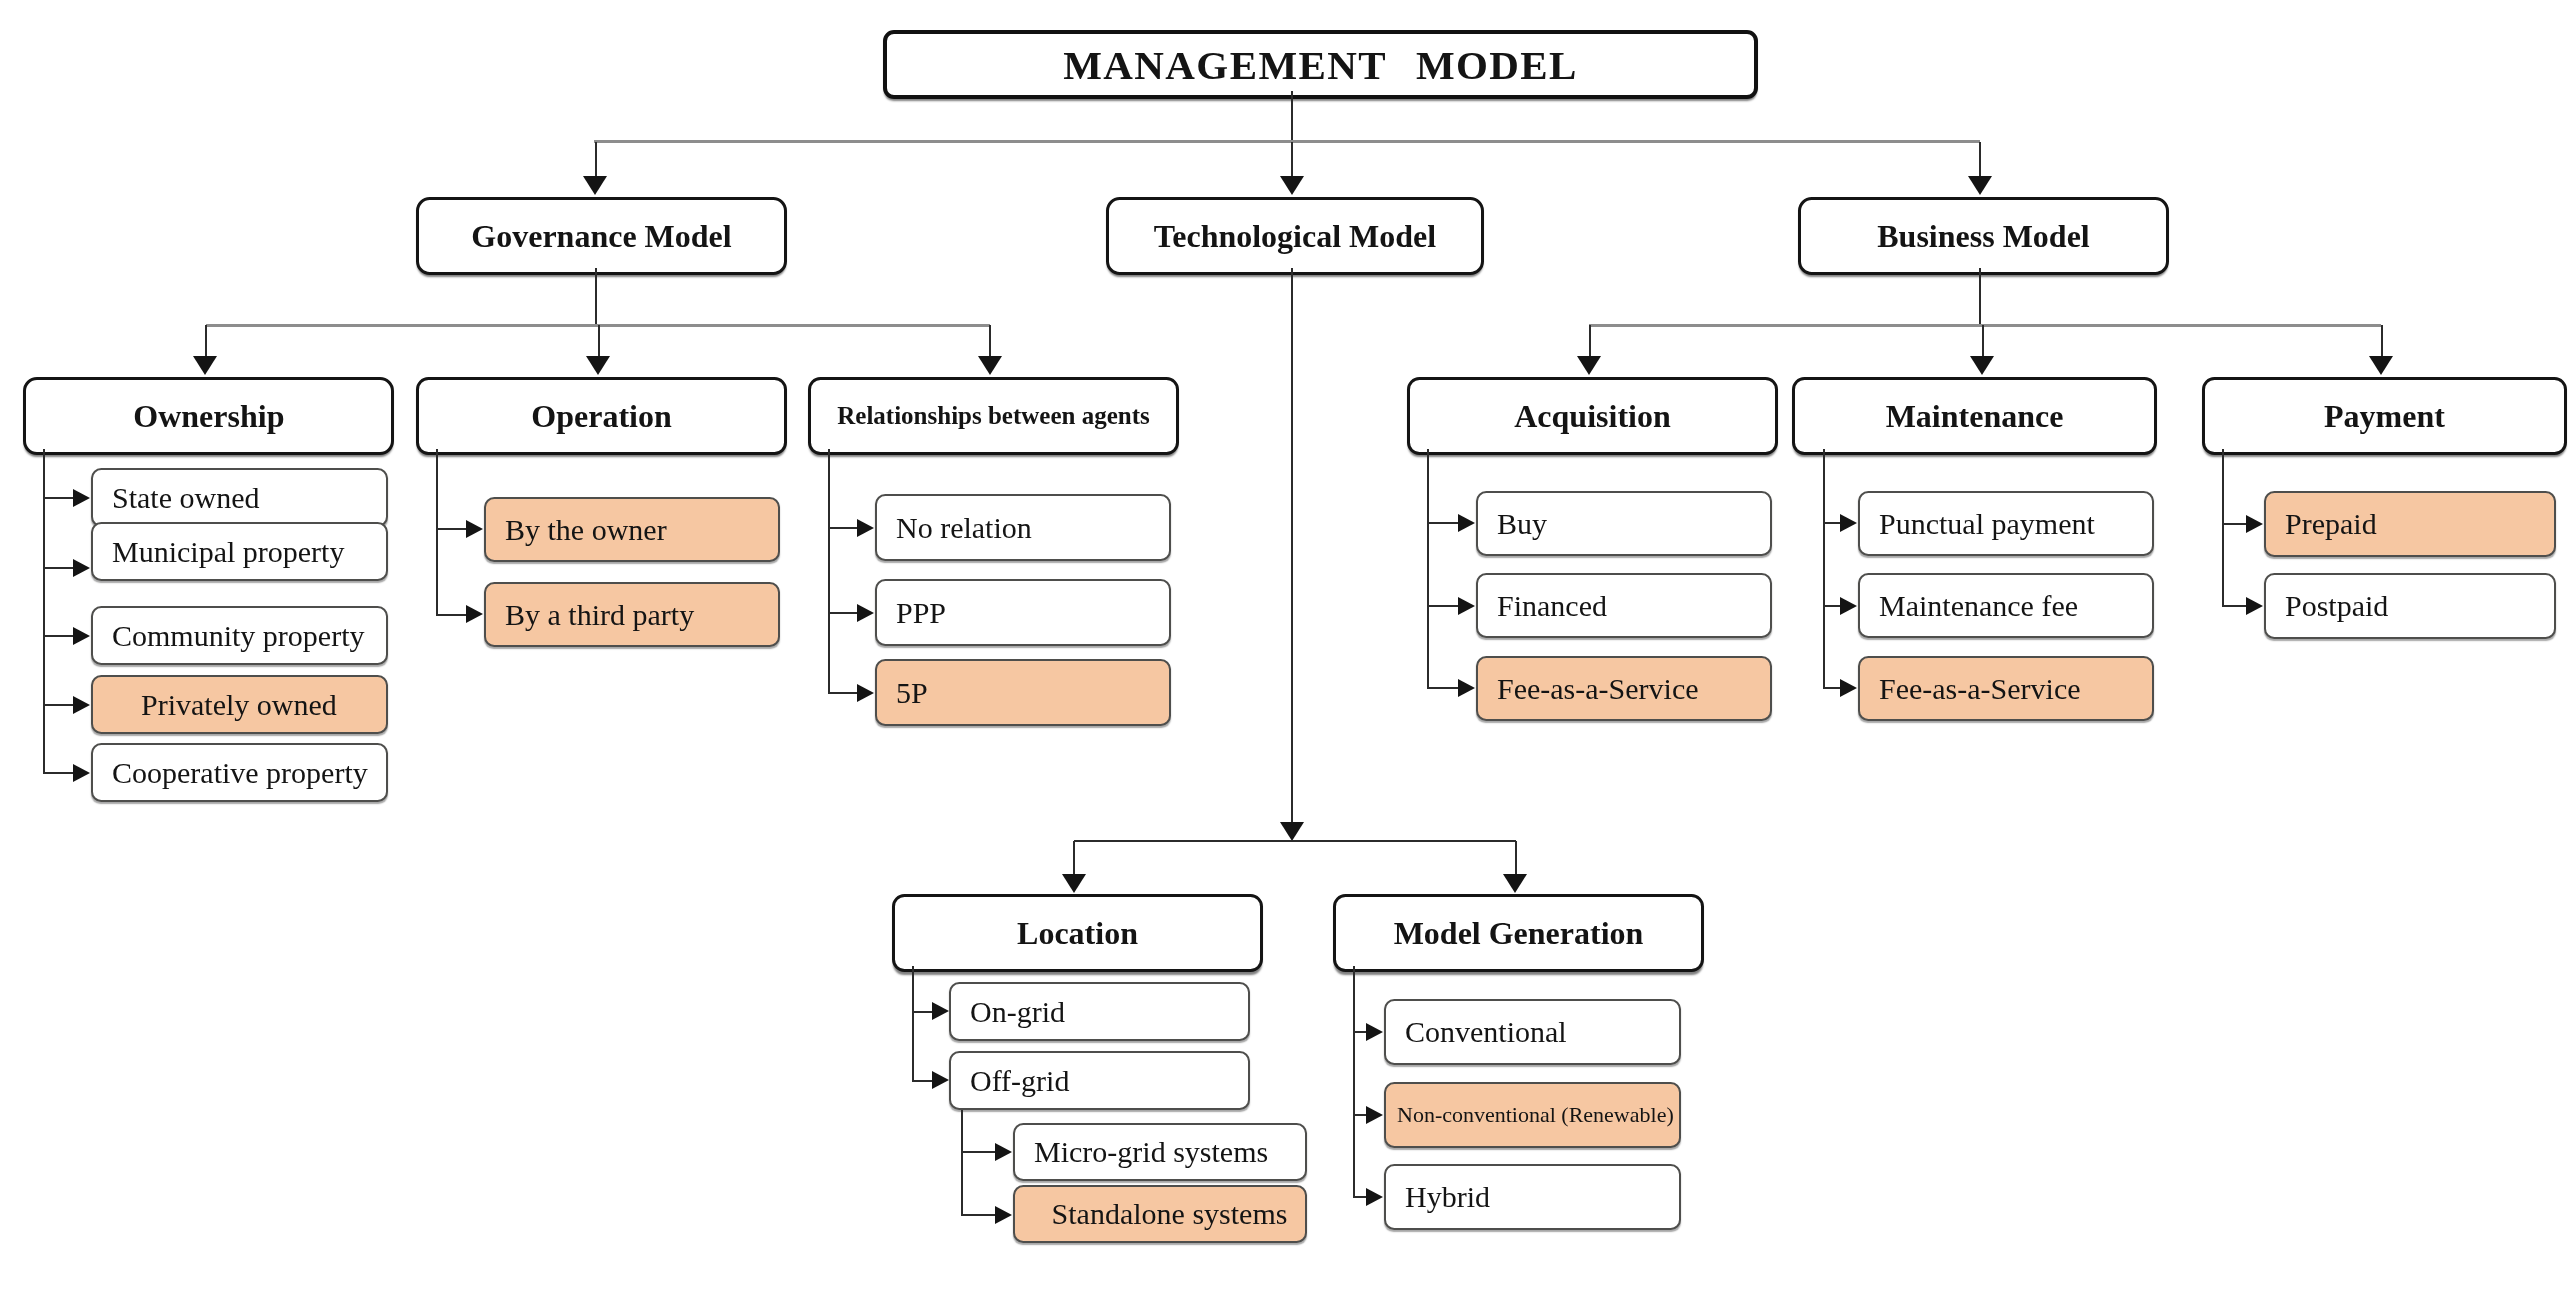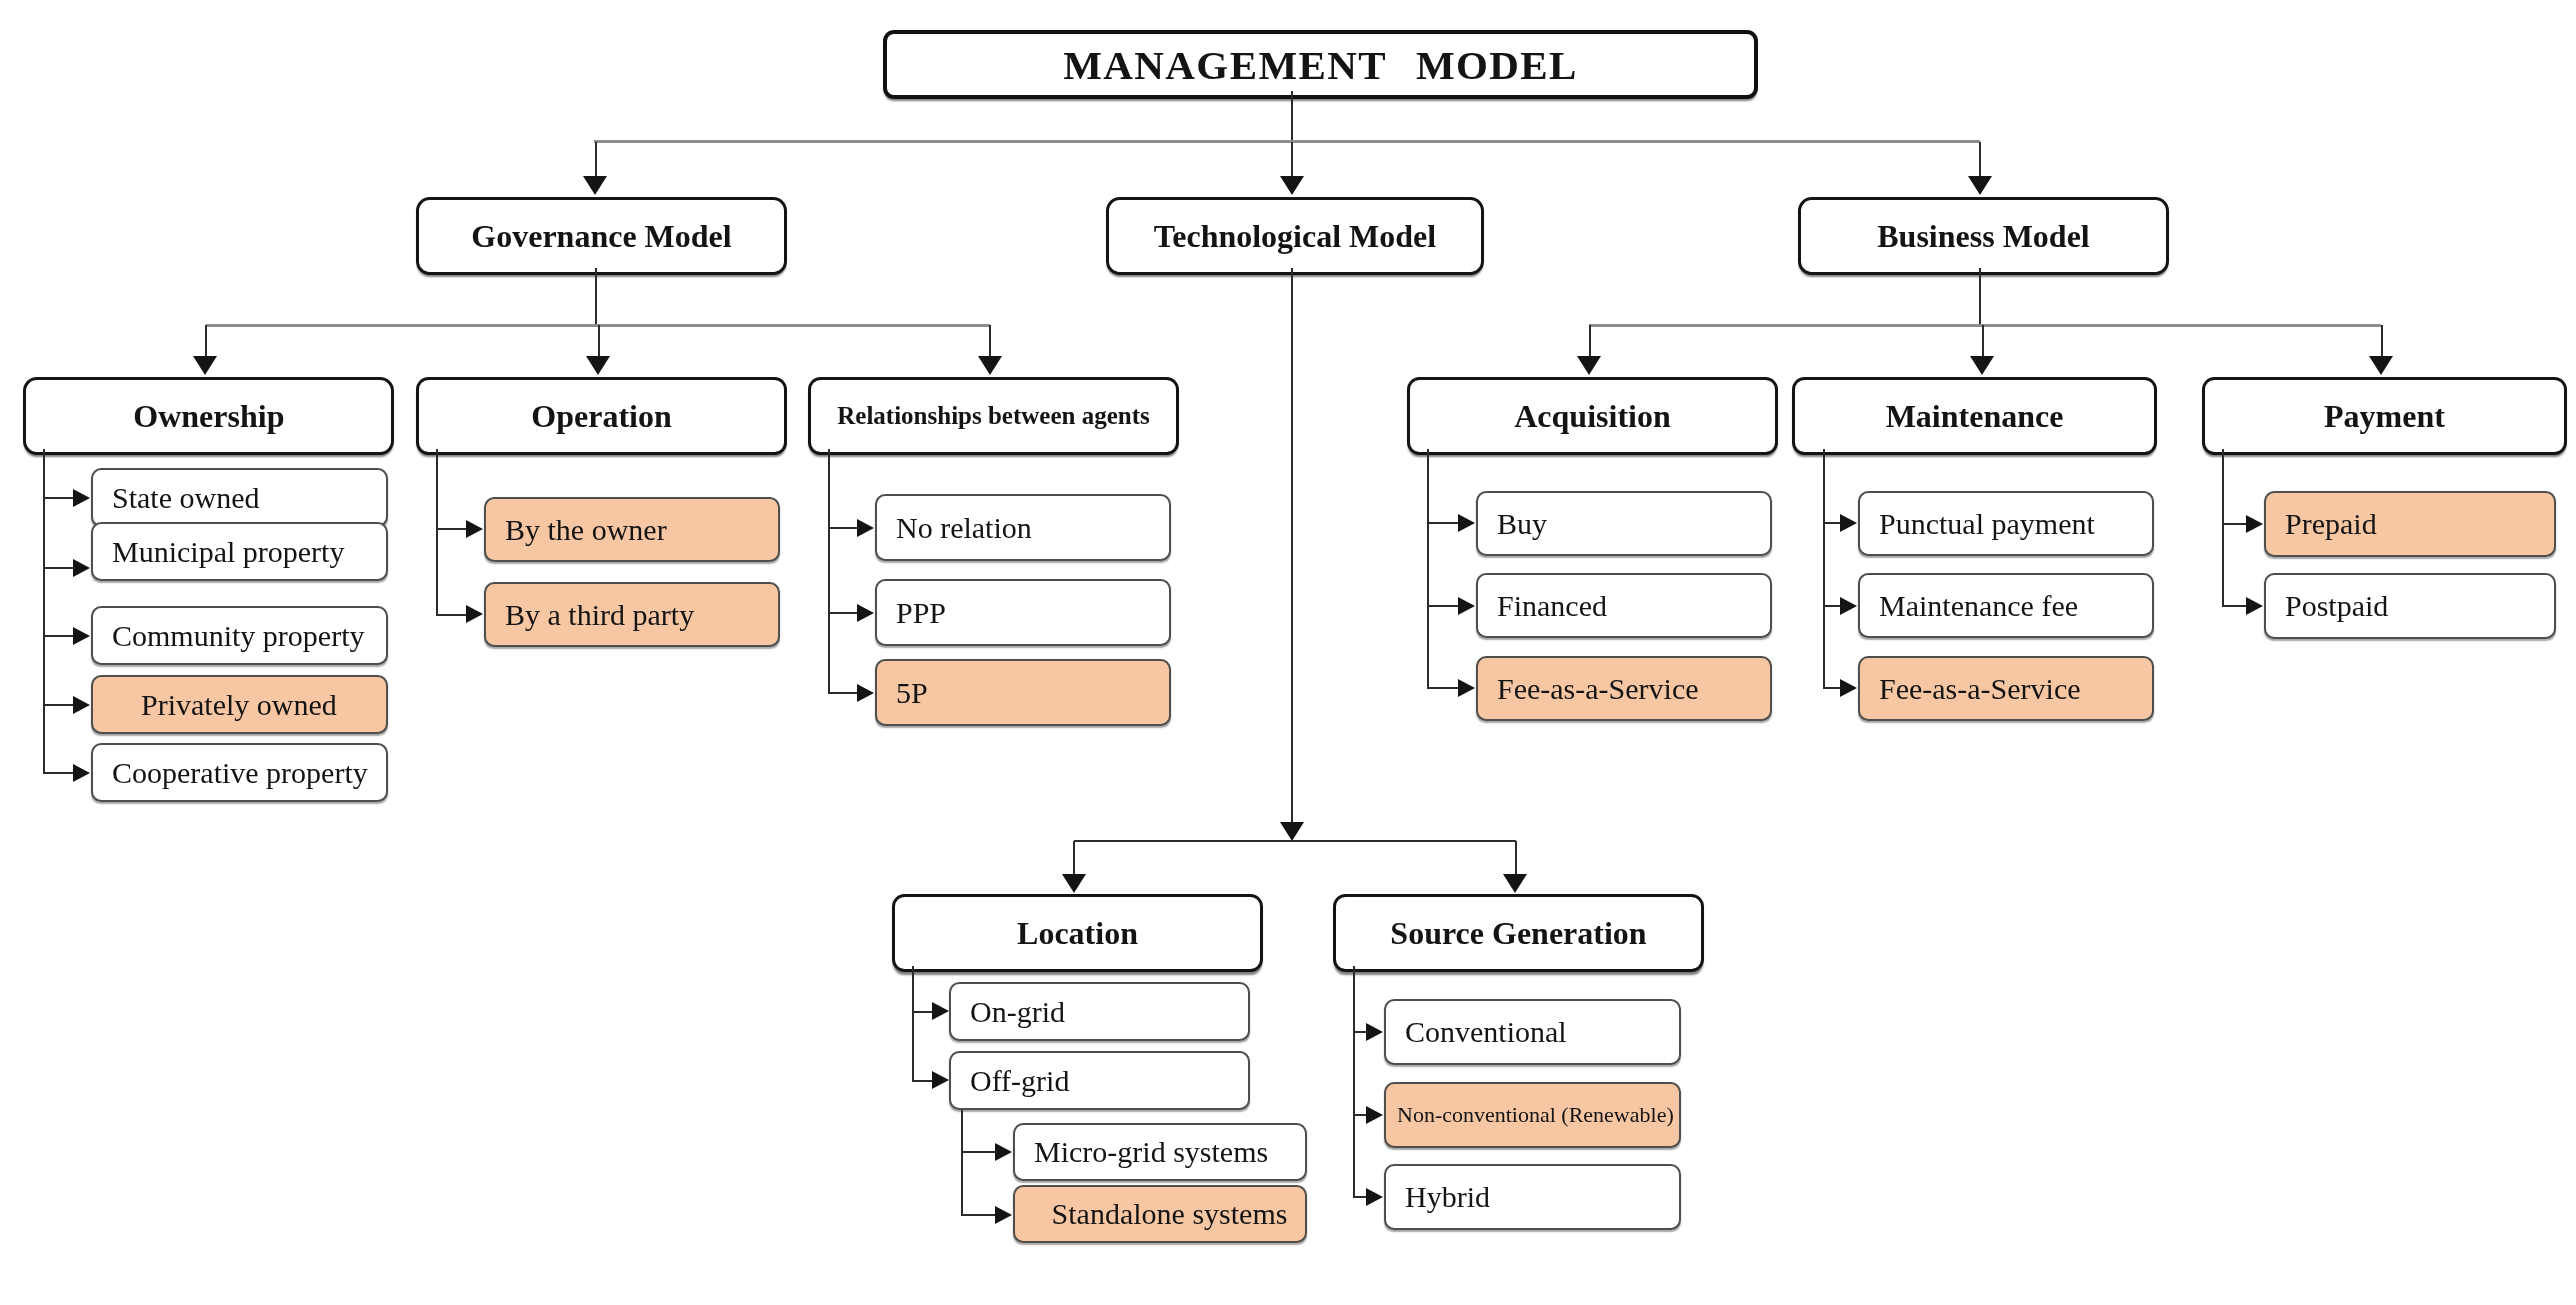--- a/index.html
+++ b/index.html
@@ -159,21 +159,21 @@
     <div class="arr-r" style="left: 995px; top: 1143px;"></div>
     <div class="node-item" style="left: 1013px; top: 1123px; width: 294px; height: 58px;">
       <span>Micro-grid systems</span>
     </div>
     <div class="hline" style="left: 962px; top: 1214px; width: 35px;"></div>
     <div class="arr-r" style="left: 995px; top: 1206px;"></div>
     <div class="node-item hl" style="left: 1013px; top: 1185px; width: 294px; height: 58px; justify-content: center;">
       <span>Standalone systems</span>
     </div>
     <div class="node-cat" style="left: 1333px; top: 894px; width: 365px; height: 72px;">
-      <span>Source Generation</span>
+      <span>Model Generation</span>
     </div>
     <div class="vline" style="left: 1353px; top: 966px; height: 232px;"></div>
     <div class="hline" style="left: 1354px; top: 1031px; width: 14.4px;"></div>
     <div class="arr-r" style="left: 1366px; top: 1023px;"></div>
     <div class="node-item" style="left: 1384px; top: 999px; width: 297px; height: 66px;">
       <span>Conventional</span>
     </div>
     <div class="hline" style="left: 1354px; top: 1114px; width: 14.4px;"></div>
     <div class="arr-r" style="left: 1366px; top: 1106px;"></div>
     <div class="node-item hl small" style="left: 1384px; top: 1082px; width: 297px; height: 66px;">

